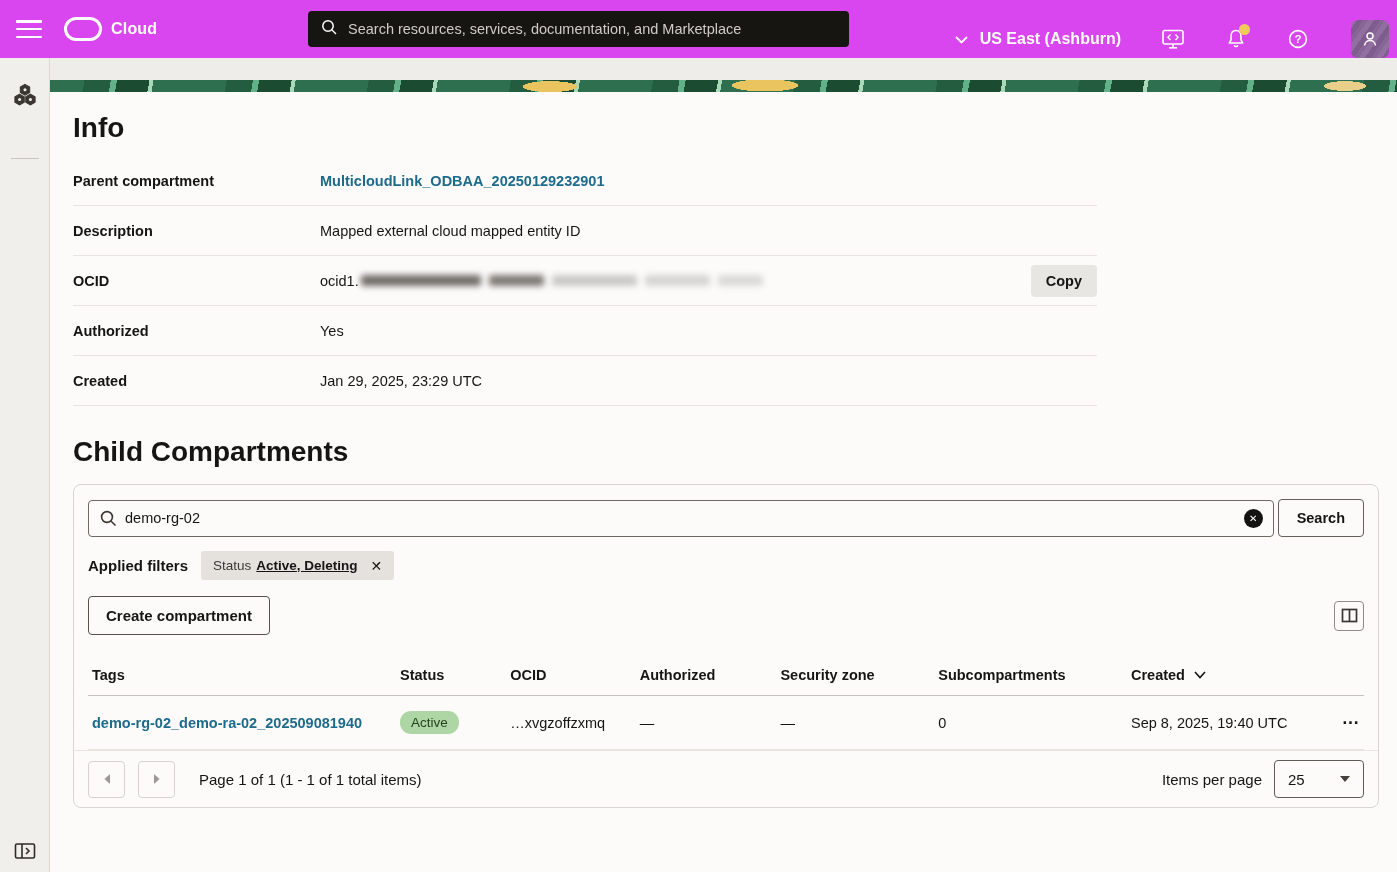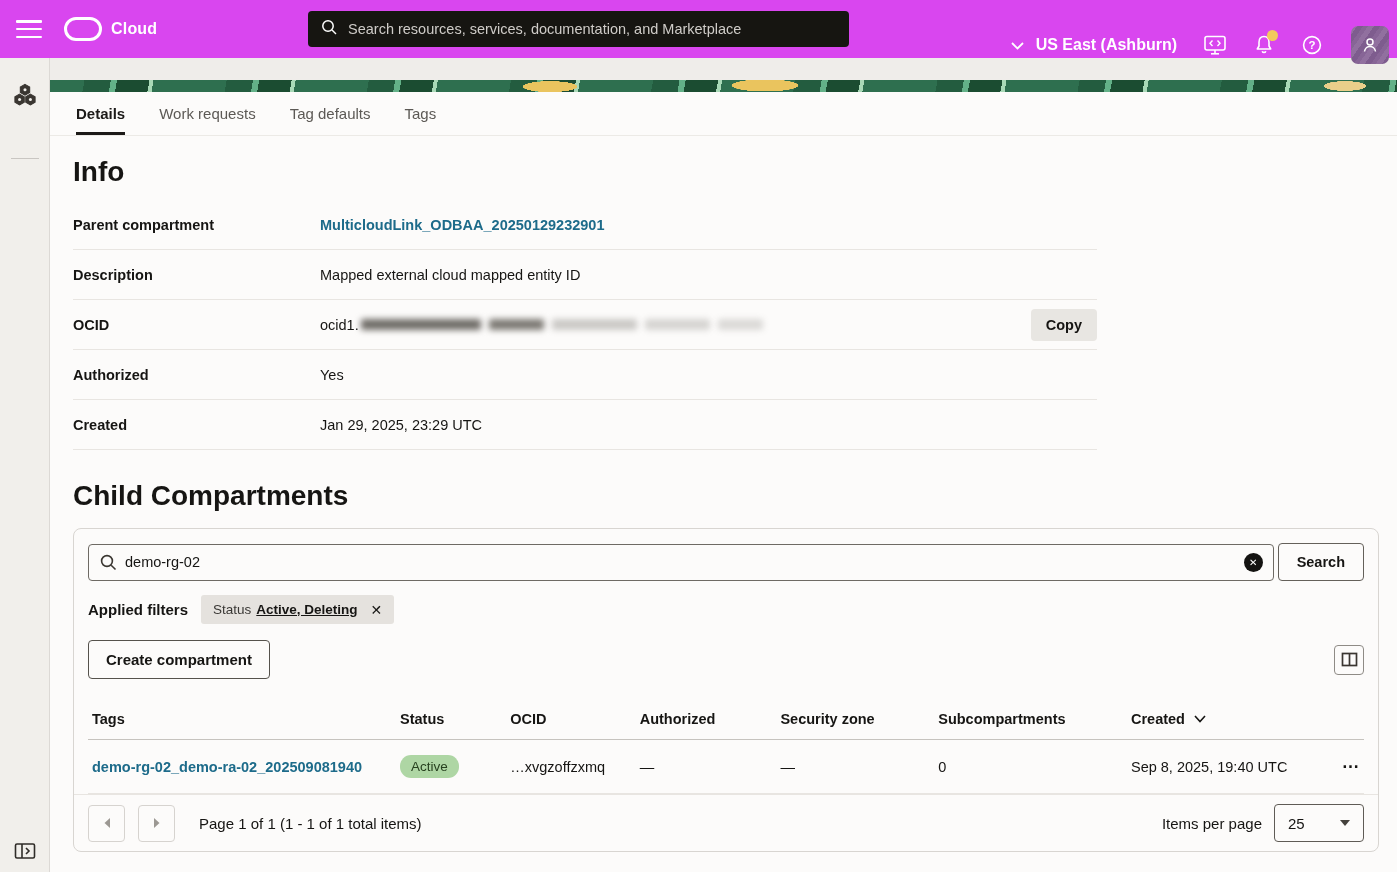--- a/index.html
+++ b/index.html
@@ -12,21 +12,21 @@
   
   .topbar { position:absolute; top:0; left:0; width:1397px; height:58px; background:#d946ef; display:flex; align-items:center; z-index:10; }
   .hamburger { width:26px; height:18px; margin-left:16px; display:flex; flex-direction:column; justify-content:space-between; cursor:pointer; }
   .hamburger span { display:block; height:2.5px; background:#fff; border-radius:1px; }
   .brand { display:flex; align-items:center; margin-left:22px; }
   .logo-o { width:38px; height:24px; border:3.5px solid #fff; border-radius:12px; }
   .brand-label { color:#fff; font-size:16px; font-weight:700; margin-left:9px; letter-spacing:.2px; }
   .top-search { position:absolute; left:308px; top:11px; width:541px; height:36px; background:#161511; border-radius:4px; display:flex; align-items:center; padding:0 12px; }
   .top-search input { flex:1; background:transparent; border:none; outline:none; color:#d6d3cf; font-size:14.5px; font-family:inherit; margin-left:10px; }
   .top-search input::placeholder { color:#cfccc8; opacity:1; }
-  .top-right { position:absolute; right:0; top:16px; height:58px; display:flex; align-items:center; gap:26px; padding-right:8px; }
+  .top-right { position:absolute; right:0; top:10px; height:58px; display:flex; align-items:center; gap:40px; padding-right:8px; }
   .region { display:flex; align-items:center; gap:12px; color:#fff; font-size:16px; font-weight:700; cursor:pointer; }
   .icon-btn { background:none; border:none; cursor:pointer; display:flex; align-items:center; justify-content:center; padding:0; }
   .bell-wrap { position:relative; }
   .bell-dot { position:absolute; top:-4px; right:-3px; width:11px; height:11px; border-radius:50%; background:#f2ca5c; }
   .avatar { width:38px; height:38px; border-radius:7px; margin-left:2px;
     background:repeating-linear-gradient(125deg,#91709f 0 5px,#7e5c8e 5px 10px,#876596 10px 14px);
     display:flex; align-items:center; justify-content:center; cursor:pointer; }
 
   
   .sidebar { position:absolute; left:0; top:58px; width:50px; height:814px; background:#f1efeb; border-right:1px solid #dcd9d5; }
@@ -194,26 +194,20 @@
       <polyline points="12,7 15,10 12,13" fill="none" stroke="#2f2c28" stroke-width="1.6"></polyline>
     </svg>
   </div>
 </nav>
 
 <div class="gray-strip"></div>
 <div class="banner"></div>
 
 <main class="main">
 
-  <div class="tabs">
-    <div class="tab active">Details</div>
-    <div class="tab">Work requests</div>
-    <div class="tab">Tag defaults</div>
-    <div class="tab">Tags</div>
-  </div>
 
   <h1 class="section-title info-title">Info</h1>
   <div class="fields">
     <div class="field-row">
       <div class="field-label">Parent compartment</div>
       <div class="field-value">
           <a class="link">MulticloudLink_ODBAA_20250129232901</a>
         </div>
     </div>
     <div class="field-row">

